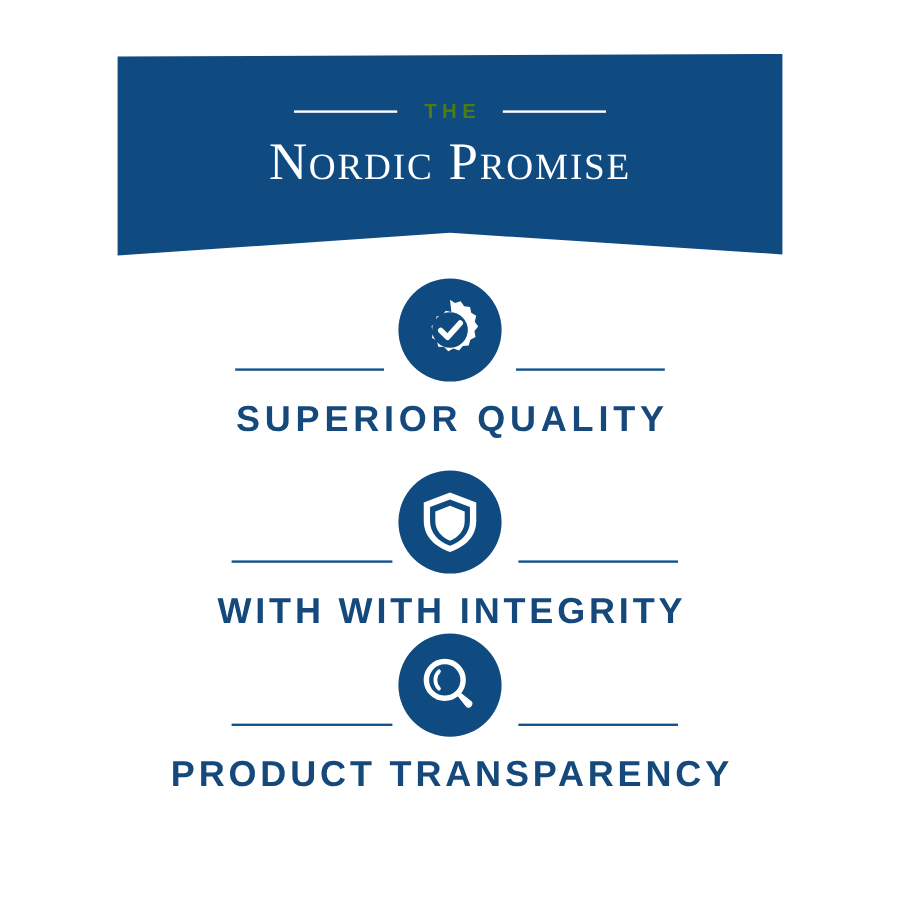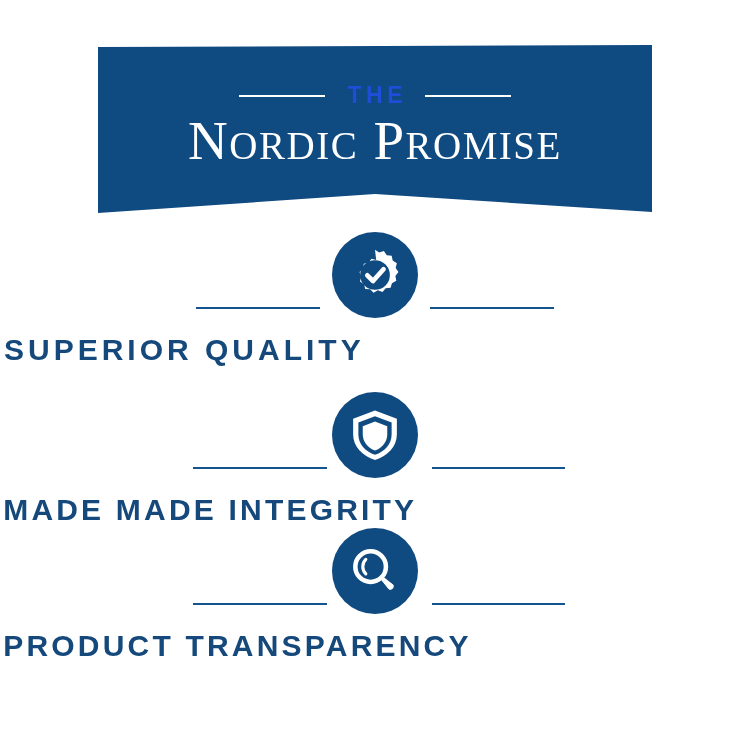--- a/index.html
+++ b/index.html
@@ -51,37 +51,37 @@
     align-items: center;
     justify-content: center;
     gap: 18px;
   }
   .eyebrow-rule {
     width: 86px;
     height: 2px;
     background: #ffffff;
   }
   .eyebrow-text {
-    color: #1d4ed8;
+    color: #4d7c0f;
     font-family: "Liberation Sans", sans-serif;
-    font-size: 23px;
+    font-size: 17px;
     font-weight: 700;
     letter-spacing: 4.5px;
     line-height: 1;
     text-indent: 4.5px;
   }
   .banner-title {
     position: absolute;
     left: 0;
     top: 113px;
     width: 750px;
     text-align: center;
     color: #ffffff;
     font-family: "Liberation Serif", serif;
-    font-size: 55px;
+    font-size: 44px;
     font-weight: 400;
     font-variant: small-caps;
     letter-spacing: 1.5px;
     line-height: 1;
     white-space: nowrap;
   }
 
   
   .promise-row {
     position: absolute;
@@ -114,21 +114,21 @@
     border-radius: 50%;
     background: #0f4a80;
     display: flex;
     align-items: center;
     justify-content: center;
   }
   .icon-circle svg { display: block; }
 
   .promise-label {
     width: 750px;
-    text-align: left;
+    text-align: center;
     color: #15487b;
     font-family: "Liberation Sans", sans-serif;
     font-weight: 700;
     font-size: 30px;
     line-height: 1;
     white-space: nowrap;
   }
   .label-sup  { letter-spacing: 4.0px; text-indent: 4.0px; }
   .label-made { letter-spacing: 3.2px; text-indent: 3.2px; }
   .label-prod { letter-spacing: 3.2px; text-indent: 3.2px; }
@@ -194,21 +194,21 @@
           <path fill="#0f4a80" d="
             M32 10.6 L51 17.8 L51 31 C51 42.4 43.2 50.6 32 54.6
             C20.8 50.6 13 42.4 13 31 L13 17.8 Z"></path>
           <path fill="#ffffff" d="
             M32 16.6 L46 22 L46 31 C46 39.8 40.2 46.4 32 49.8
             C23.8 46.4 18 39.8 18 31 L18 22 Z"></path>
         </svg>
       </div>
     </div>
     <div class="label-pos">
-      <div class="promise-label label-made">MADE MADE INTEGRITY</div>
+      <div class="promise-label label-made">WITH WITH INTEGRITY</div>
     </div>
   </div>
 
   <div class="promise-row row-3">
     <div class="row-icon-band">
       <span class="rule rule-wide-left"></span>
       <span class="rule rule-wide-right"></span>
       <div class="icon-circle">
         <svg width="56" height="56" viewBox="0 0 64 64" aria-hidden="true">
           <circle cx="27" cy="27" r="17.5" fill="none" stroke="#ffffff" stroke-width="5.2"></circle>

